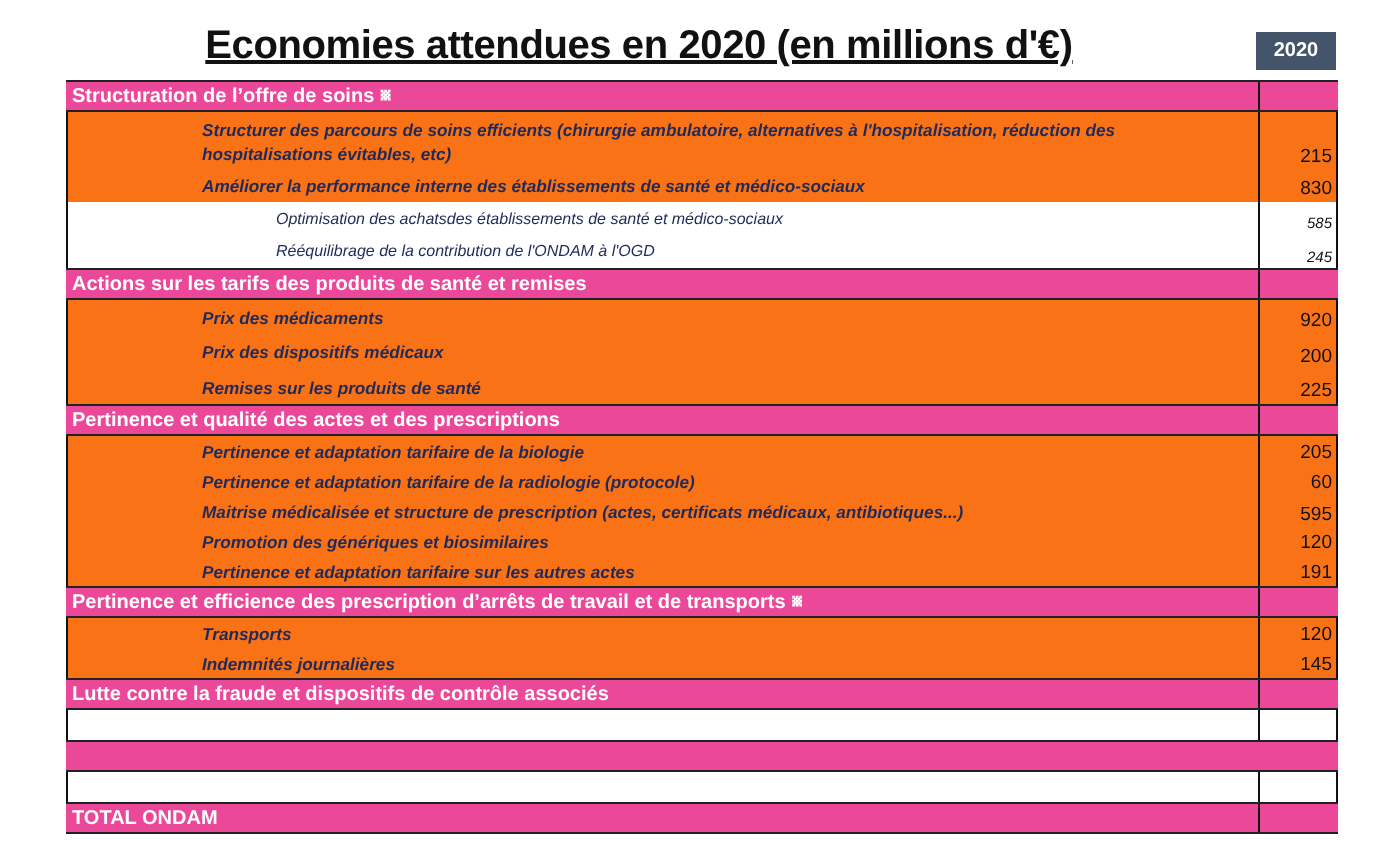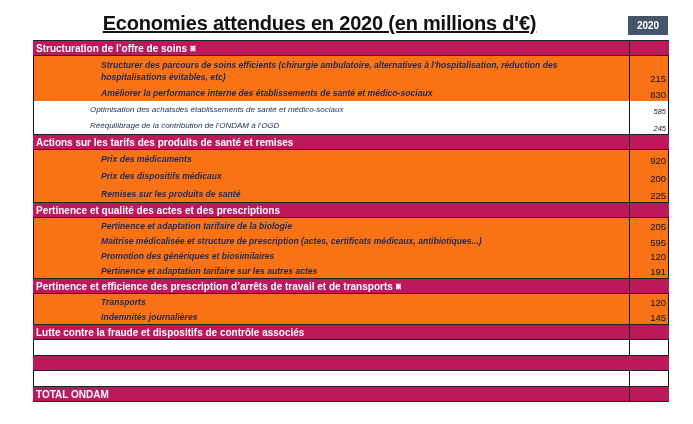--- a/index.html
+++ b/index.html
@@ -12,28 +12,28 @@
   .title span { position: relative; left: -27px; }
   .year-head {
     position: absolute; left: 628px; top: 16px; width: 40px; height: 19px;
     background: #44546a; color: #fff; font-weight: bold; font-size: 10px;
     display: flex; align-items: center; justify-content: center;
   }
   .table { position: absolute; left: 33px; top: 40px; width: 636px; }
   .row { position: relative; display: flex; box-sizing: border-box; }
   .row .label { flex: 1; box-sizing: border-box; }
   .row .val { width: 39px; box-sizing: border-box; text-align: right; padding-right: 2px; }
-  .row.header { background: #be185d; color: #fff; font-weight: bold; font-size: 10px; height: 16px; align-items: center; border-top: 1px solid #222; border-bottom: 1px solid #222; }
+  .row.header { background: #ec4899; color: #fff; font-weight: bold; font-size: 10px; height: 16px; align-items: center; border-top: 1px solid #222; border-bottom: 1px solid #222; }
   .row.header .label { padding-left: 3px; border-right: 1px solid #111; height: 100%; display: flex; align-items: center; }
   .row.header .val { height: 100%; display: flex; align-items: center; justify-content: flex-end; margin-top: 44px; }
   .row.sub { background: #f97316; color: #1f2a5a; font-style: italic; font-weight: bold; font-size: 8.6px; align-items: flex-end; }
   .row.sub .label { padding-left: 67px; border-left: 1px solid #111; border-right: 1px solid #111; height: 100%; display: flex; align-items: center; }
   .row.sub .val { color: #111; font-style: normal; font-weight: normal; font-size: 9.5px; border-right: 1px solid #111; height: 100%; display: flex; align-items: flex-end; justify-content: flex-end; padding-bottom: 1px; }
   .row.subsub { background: #fff; color: #1f2a5a; font-style: italic; font-weight: normal; font-size: 8px; }
-  .row.subsub .label { padding-left: 56px; border-left: 1px solid #111; border-right: 1px solid #111; height: 100%; display: flex; align-items: center; }
+  .row.subsub .label { padding-left: 104px; border-left: 1px solid #111; border-right: 1px solid #111; height: 100%; display: flex; align-items: center; }
   .row.subsub .val { color: #111; font-style: italic; font-size: 7.5px; border-right: 1px solid #111; height: 100%; display: flex; align-items: flex-end; justify-content: flex-end; padding-bottom: 1px; }
   .row.blank { background: #fff; height: 15px; }
   .row.blank .label { border-left: 1px solid #111; border-right: 1px solid #111; }
   .row.blank .val { border-right: 1px solid #111; }
   .two-line { line-height: 12px; }
 </style>
 </head>
 <body>
 
 <div class="title"><span>Economies attendues en 2020 (en millions d'€)</span></div>
@@ -80,20 +80,24 @@
   </div>
 
   <div class="row header">
     <div class="label">Pertinence et qualité des actes et des prescriptions</div>
     <div class="val">1235</div>
   </div>
   <div class="row sub" style="height:15px">
     <div class="label">Pertinence et adaptation tarifaire de la biologie</div>
     <div class="val">205</div>
   </div>
+  <div class="row sub" style="height:15px">
+    <div class="label">Pertinence et adaptation tarifaire de la radiologie (protocole)</div>
+    <div class="val">60</div>
+  </div>
   <div class="row sub" style="height:16px">
     <div class="label">Maitrise médicalisée et structure de prescription (actes, certificats médicaux, antibiotiques...)</div>
     <div class="val">595</div>
   </div>
   <div class="row sub" style="height:14px">
     <div class="label">Promotion des génériques et biosimilaires</div>
     <div class="val">120</div>
   </div>
   <div class="row sub" style="height:15px">
     <div class="label">Pertinence et adaptation tarifaire sur les autres actes</div>

